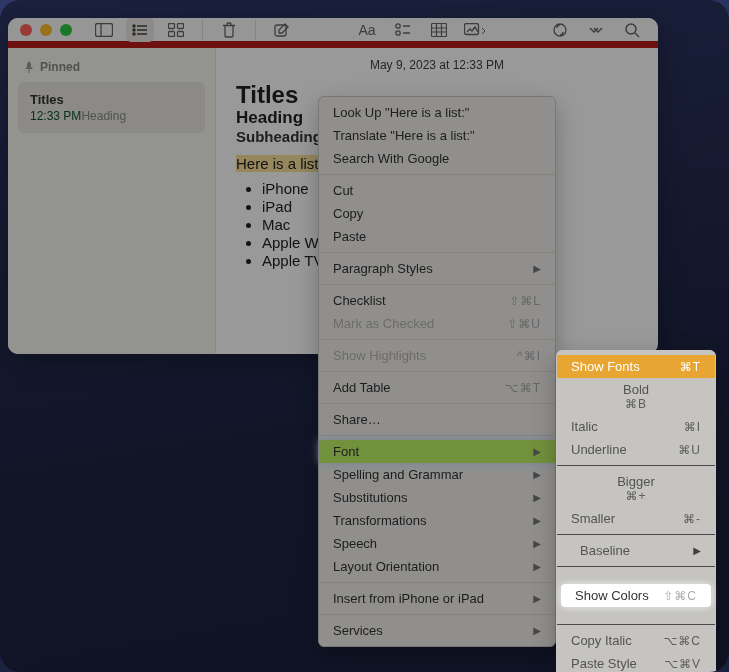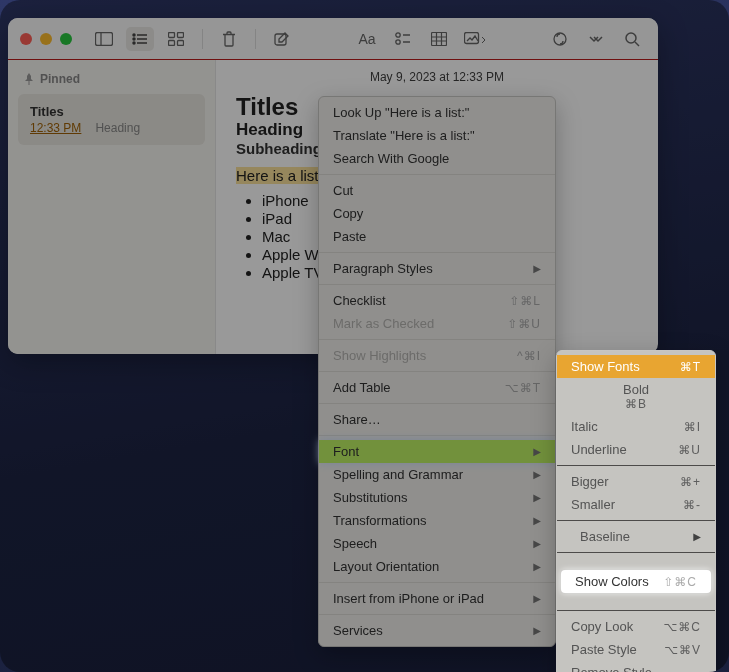--- a/index.html
+++ b/index.html
@@ -1,33 +1,33 @@
 <!DOCTYPE html>
 <html><head>
   <meta charset="utf-8">
   <style>
     * { margin: 0; padding: 0; box-sizing: border-box; font-family: -apple-system, "SF Pro", "Helvetica Neue", Arial, sans-serif; }
     body { width: 729px; height: 672px; background: linear-gradient(170deg, #2e3767 0%, #1d2444 60%, #1a203d 100%); position: relative; overflow: hidden; border-radius: 20px; }
     .dim { position: absolute; inset: 0; background: rgba(0,0,0,0.4); pointer-events: none; z-index: 5; }
     .window { position: absolute; left: 8px; top: 18px; width: 650px; height: 336px; background: #fff; border-radius: 10px; box-shadow: 0 8px 30px rgba(0,0,0,0.3); display: flex; flex-direction: column; overflow: hidden; }
-    .titlebar { height: 42px; display: flex; align-items: center; padding: 0 12px; gap: 8px; border-bottom: 1px solid #b91c1c; background: #fafafa; }
+    .titlebar { height: 30px; display: flex; align-items: center; padding: 0 12px; gap: 8px; border-bottom: 7px solid #b91c1c; background: #fafafa; }
     .traffic { display: flex; gap: 8px; margin-right: 10px; }
     .dot { width: 12px; height: 12px; border-radius: 50%; }
     .red { background: #ff5f57; } .yellow { background: #febc2e; } .green { background: #28c840; }
     .tb-icon { width: 28px; height: 24px; display: flex; align-items: center; justify-content: center; color: #666; border-radius: 5px; }
     .tb-icon.active { background: #e9e8e4; color: #444; }
     .tb-sep { width: 1px; height: 20px; background: #ddd; margin: 0 4px; }
     .tb-spacer { flex: 1; }
     .body { flex: 1; display: flex; }
     .sidebar { width: 208px; background: #f6f5f1; border-right: 1px solid #e5e5e5; padding: 8px 10px; }
     .pinned-hdr { display: flex; align-items: center; gap: 6px; color: #888; font-size: 12px; font-weight: 600; padding: 4px 6px 8px; }
     .note-item { background: #e8e6df; border-radius: 6px; padding: 10px 12px; }
     .note-title { font-weight: 700; font-size: 13px; color: #333; }
     .note-sub { font-size: 12px; color: #888; margin-top: 2px; }
-    .note-sub .time { color: #a16207; margin-right: 14px; text-decoration: underline; }
+    .note-sub .time { color: #14532d; margin-right: 0; }
     .content { flex: 1; padding: 10px 20px; color: #222; position: relative; overflow: hidden; }
     .timestamp { text-align: center; color: #404040; font-size: 12px; margin-bottom: 10px; }
     .titles { font-size: 24px; font-weight: 800; line-height: 1.1; }
     .heading { font-size: 17px; font-weight: 700; }
     .subheading { font-size: 15px; font-weight: 700; color: #333; margin-bottom: 10px; }
     .hl { background: #fbe29b; }
     .list { margin: 8px 0 0 26px; font-size: 15px; }
     .list li { margin: 1px 0; }
     
     .menu { position: absolute; background: #f0efec; border: 1px solid #c7c6c3; border-radius: 6px; box-shadow: 0 8px 24px rgba(0,0,0,0.25); padding: 4px 0; font-size: 13px; color: #333; z-index: 3; }
@@ -279,41 +279,41 @@
     </div>
   <div class="menu-item" style="filter: brightness(0.55); background: transparent; color: rgb(153, 153, 153);">
       <span class="lbl">Italic</span>
       <span class="sc">⌘I</span>
     </div>
   <div class="menu-item" style="filter: brightness(0.55); background: transparent; color: rgb(153, 153, 153);">
       <span class="lbl">Underline</span>
       <span class="sc">⌘U</span>
     </div>
   <div class="menu-sep" style="filter: brightness(0.55); background: rgb(138, 137, 132); color: rgb(153, 153, 153);"></div>
-  <div class="menu-item" style="filter: brightness(0.55); background: transparent; color: rgb(153, 153, 153);">
+  <div class="menu-item" style="filter: brightness(0.55); background: transparent; color: rgb(153, 153, 153); flex-direction: column;">
       <span class="lbl">Bigger</span>
       <span class="sc">⌘+</span>
     </div>
   <div class="menu-item" style="filter: brightness(0.55); background: transparent; color: rgb(153, 153, 153);">
       <span class="lbl">Smaller</span>
       <span class="sc">⌘-</span>
     </div>
   <div class="menu-sep" style="filter: brightness(0.55); background: rgb(138, 137, 132); color: rgb(153, 153, 153);"></div>
   <div class="menu-item" style="filter: brightness(0.55); background: transparent; color: rgb(153, 153, 153); margin-left: 9px;">
       <span class="lbl">Baseline</span>
       <span class="chev">▶</span>
     </div>
   <div class="menu-sep" style="filter: brightness(0.55); background: rgb(138, 137, 132); color: rgb(153, 153, 153);"></div>
   <div class="menu-item hl-white bright" style="filter: none; position: relative; z-index: 30;">
       <span class="lbl">Show Colors</span>
       <span class="sc">⇧⌘C</span>
     </div>
   <div class="menu-sep" style="filter: brightness(0.55); background: rgb(138, 137, 132); color: rgb(153, 153, 153);"></div>
   <div class="menu-item" style="filter: brightness(0.55); background: transparent; color: rgb(153, 153, 153);">
-      <span class="lbl">Copy Look</span>
+      <span class="lbl">Copy Italic</span>
       <span class="sc">⌥⌘C</span>
     </div>
   <div class="menu-item" style="filter: brightness(0.55); background: transparent; color: rgb(153, 153, 153);">
       <span class="lbl">Paste Style</span>
       <span class="sc">⌥⌘V</span>
     </div>
   <div class="menu-item" style="filter: brightness(0.55); background: transparent; color: rgb(153, 153, 153);">
       <span class="lbl">Remove Style</span>
     </div>
 </div>

